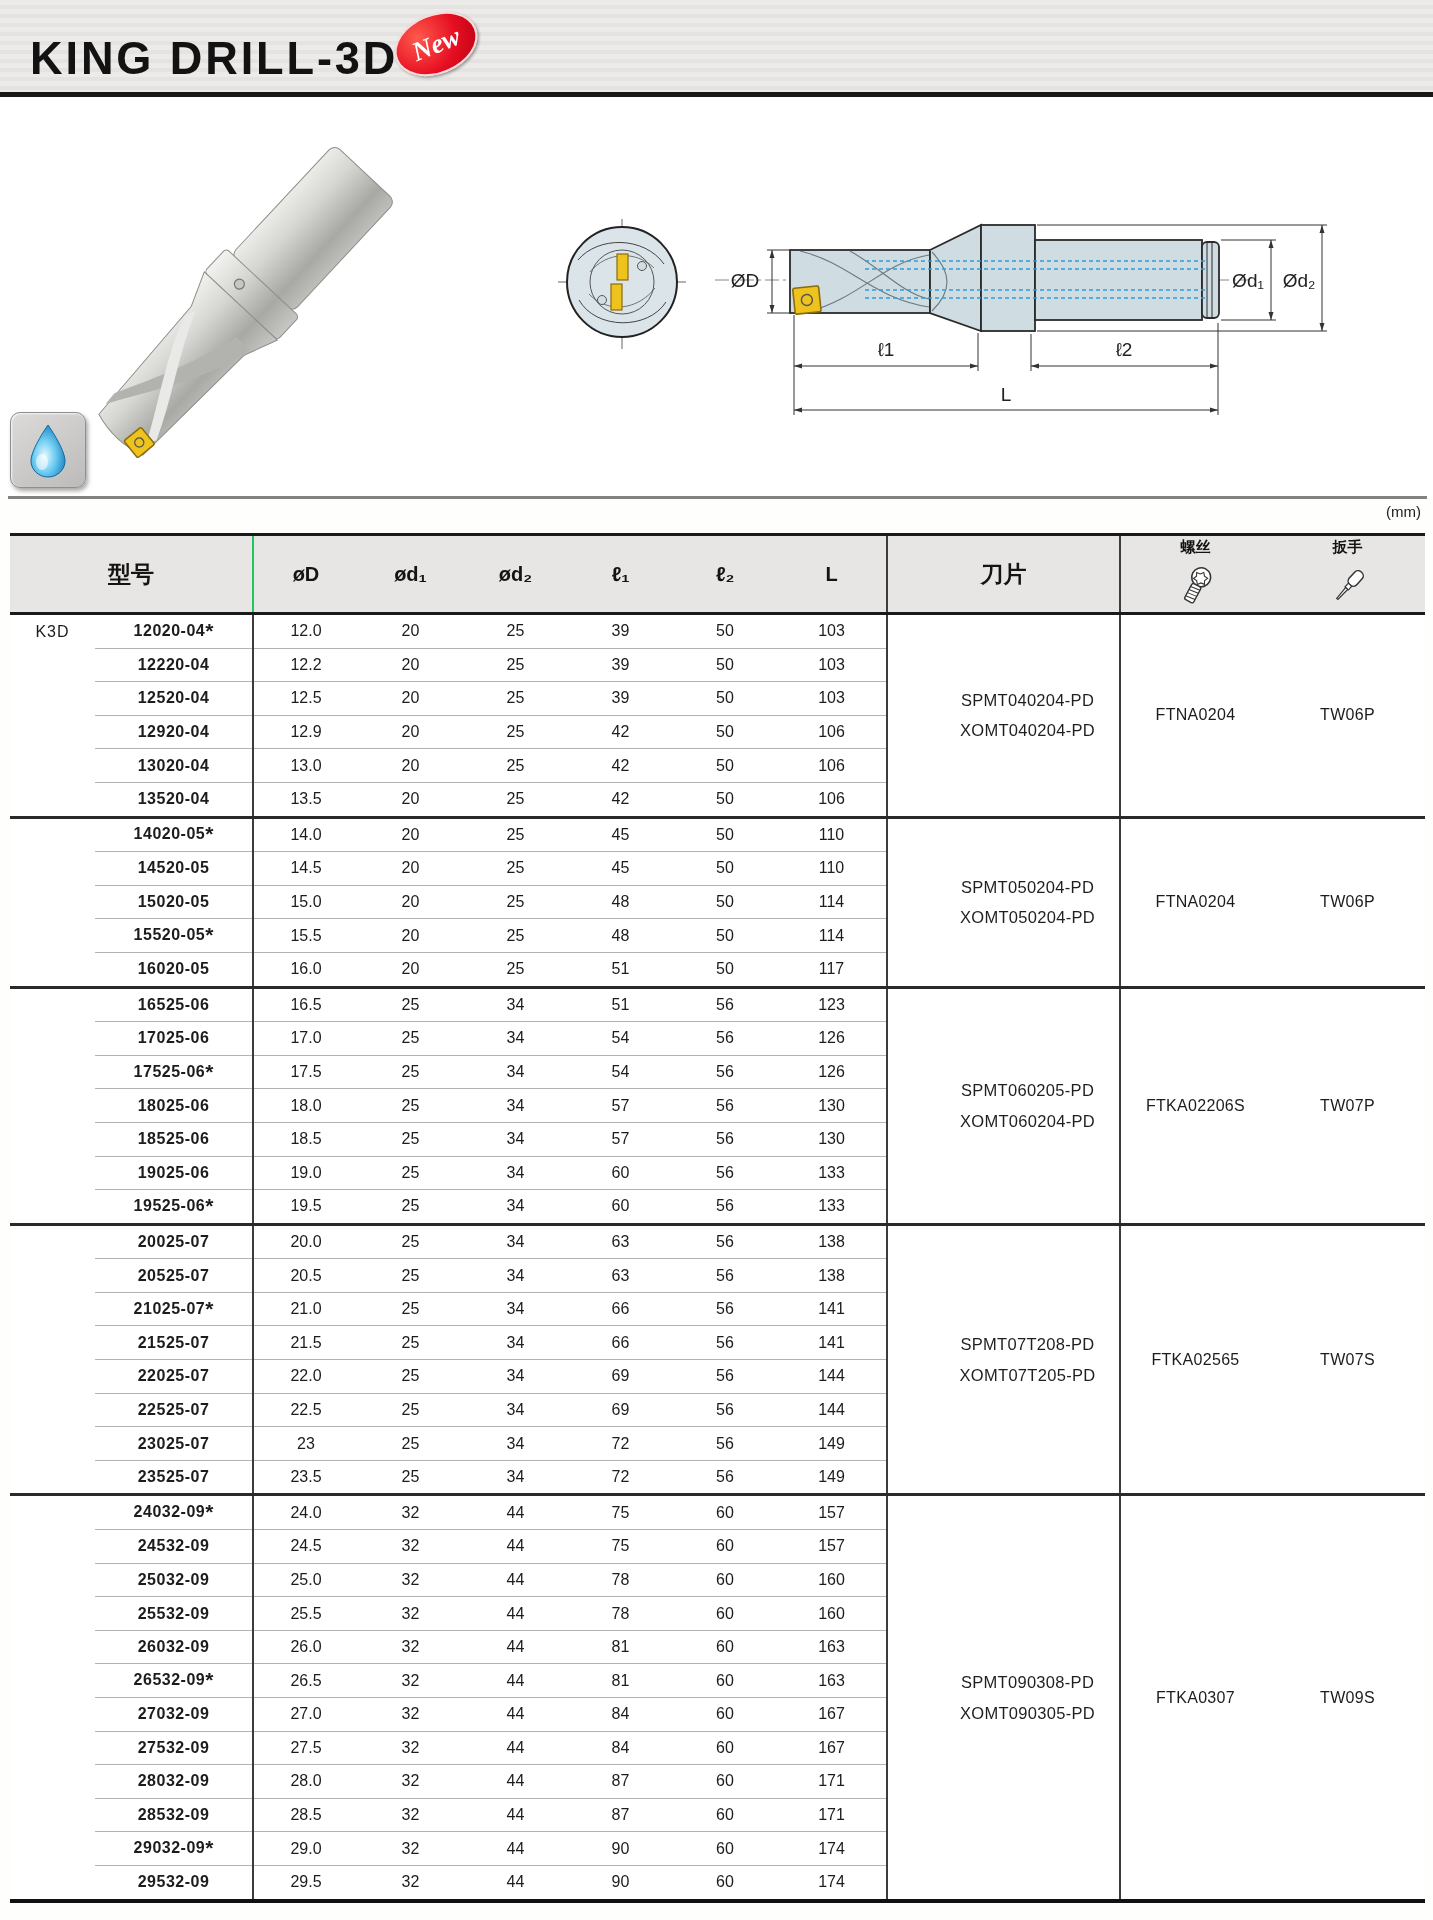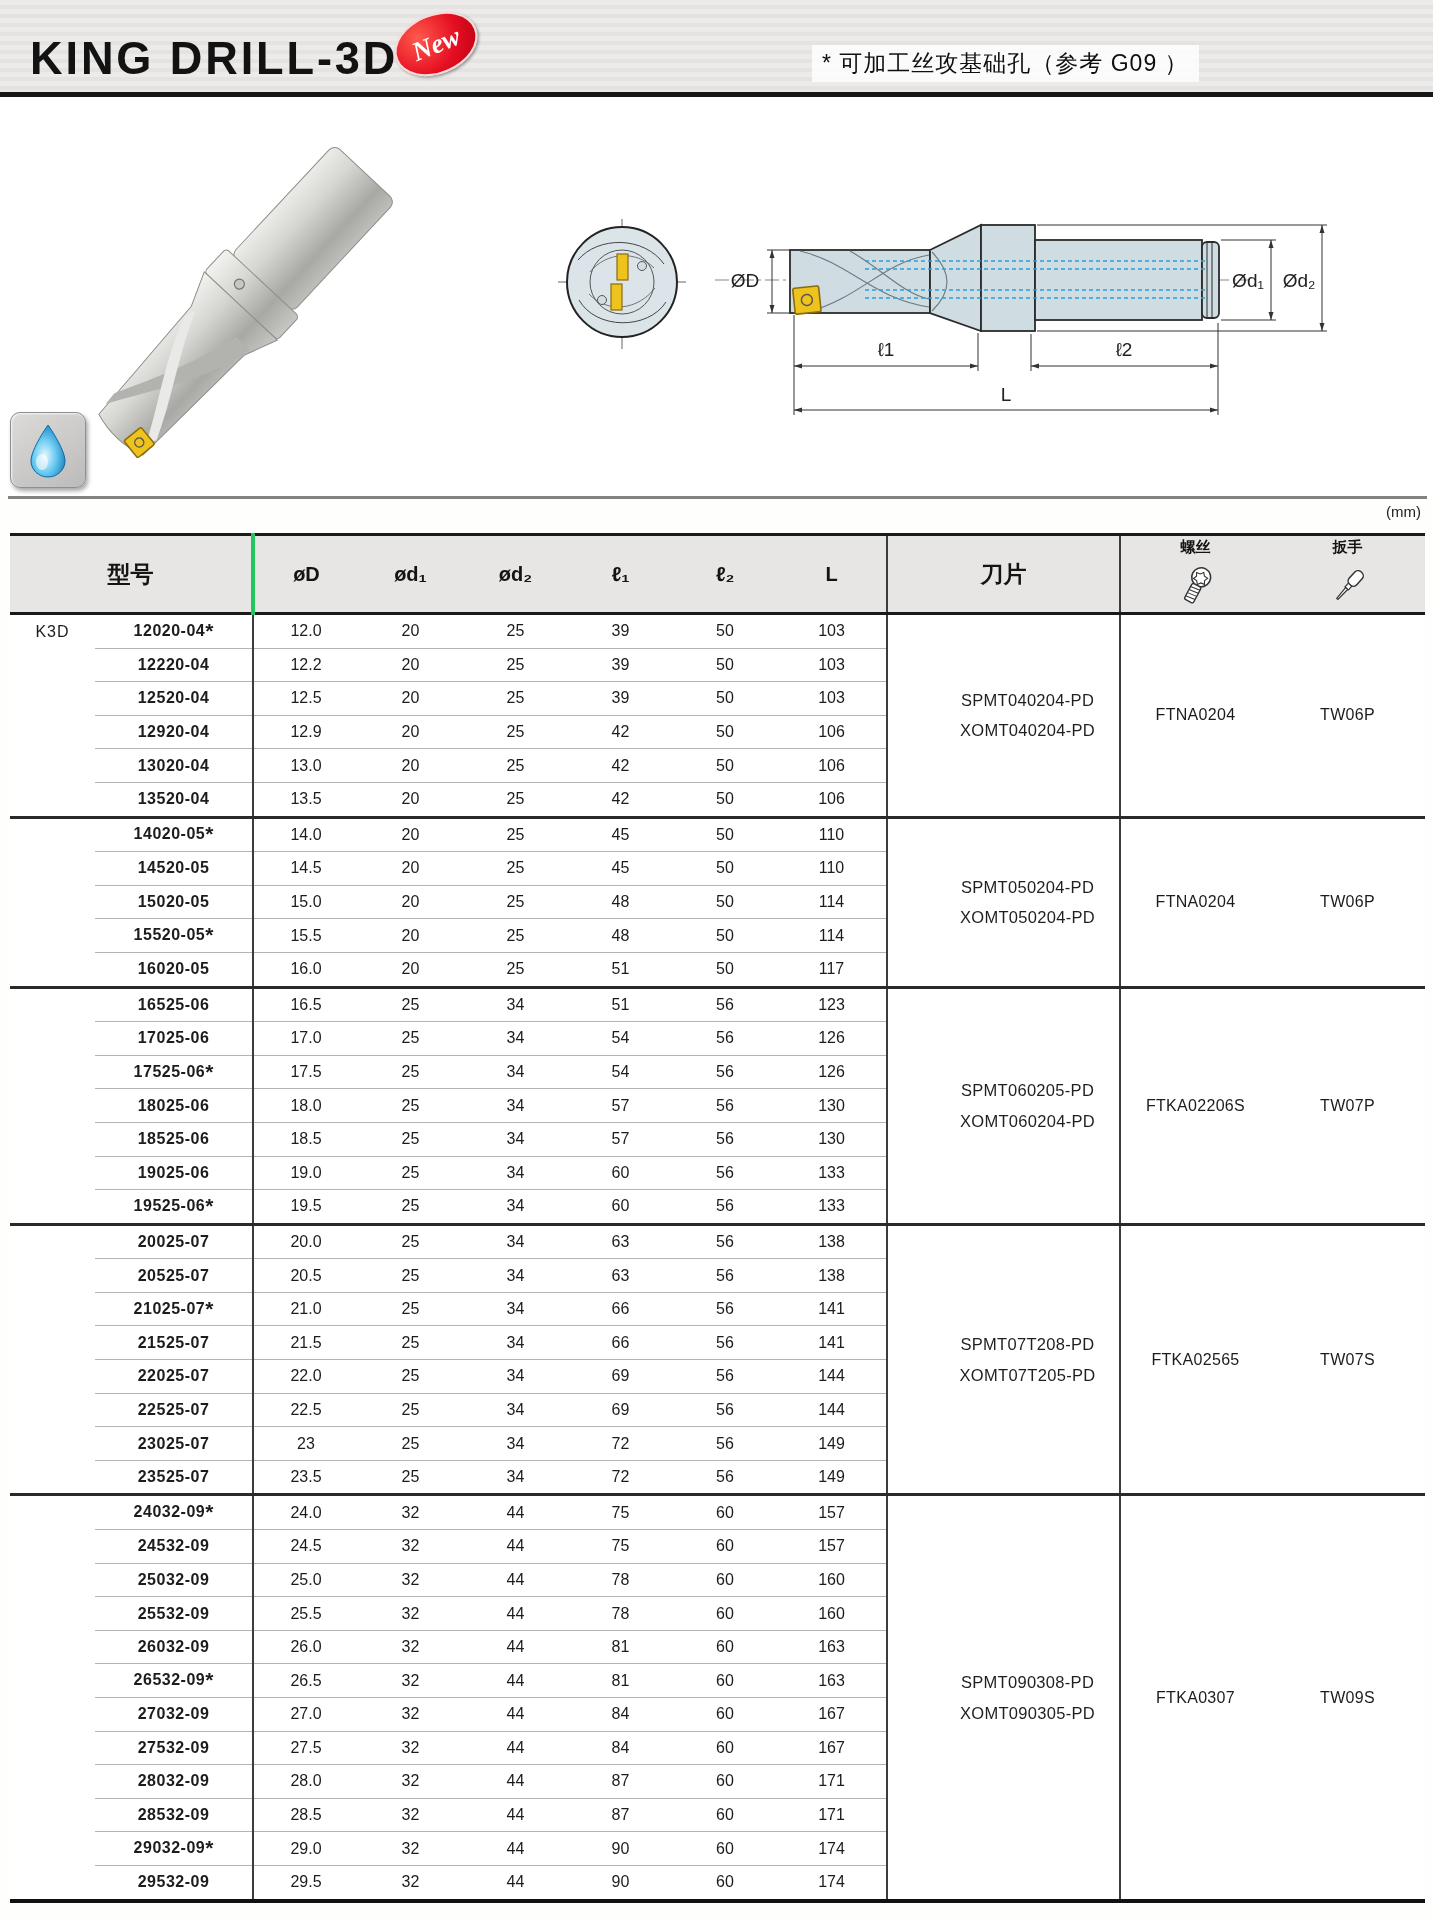--- a/index.html
+++ b/index.html
@@ -33,21 +33,21 @@
 
   .pre-table-rule{position:absolute;left:8px;top:496px;width:1419px;height:3px;background:#82827f;}
   .unit-note{position:absolute;right:12px;top:503px;font-size:15px;color:#222;}
 
   
   .spec-table{position:absolute;left:10px;top:533px;width:1415px;table-layout:fixed;
       border-collapse:collapse;border-top:3px solid #1a1a1a;border-bottom:4px solid #111;}
   .spec-table th,.spec-table td{padding:0;margin:0;}
   thead th{background:#e7e6e4;border-bottom:3px solid #1a1a1a;height:76px;vertical-align:middle;
       text-align:center;color:#141414;}
-  .th-model{font-size:23px;font-weight:700;border-right:4px solid #22c55e;}
+  .th-model{font-size:23px;font-weight:700;border-right:2px solid #22c55e;}
   .th-spec{font-size:20px;font-weight:700;}
   .th-L{border-right:2px solid #3c3c3c;}
   .th-insert{font-size:23px;font-weight:700;border-right:2px solid #3c3c3c;}
   .th-tool{font-size:15px;font-weight:700;}
   .th-tool .tool-label{display:block;margin:2px 0 8px 0;}
   tbody td{height:32.6px;text-align:center;vertical-align:middle;background:#fff;
       font-size:16px;color:#1c1c1c;line-height:1;}
   td.col-model{border-right:2px solid #3c3c3c;}
   td.col-L{border-right:2px solid #3c3c3c;}
   td.col-insert{border-right:2px solid #3c3c3c;text-align:center;padding-left:48px;}
@@ -62,21 +62,20 @@
 </head>
 <body>
 
 <div id="page">
 
   <div class="title-band"></div>
   <div class="page-title">KING DRILL-3D</div>
   <div class="new-badge">
     <span>New</span>
   </div>
-  <div class="top-note">* 可加工丝攻基础孔（参考 G09 ）</div>
   <div class="header-rule"></div>
 
   <div class="illus">
 
     <svg class="drill-photo" width="430" height="370" viewBox="0 0 430 370">
       <defs>
         <linearGradient id="met" x1="0" y1="-52" x2="0" y2="52" gradientUnits="userSpaceOnUse">
           <stop offset="0" stop-color="#f4f4f2"></stop>
             <stop offset=".35" stop-color="#d6d6d2"></stop>
           <stop offset=".7" stop-color="#a8a8a4"></stop>

